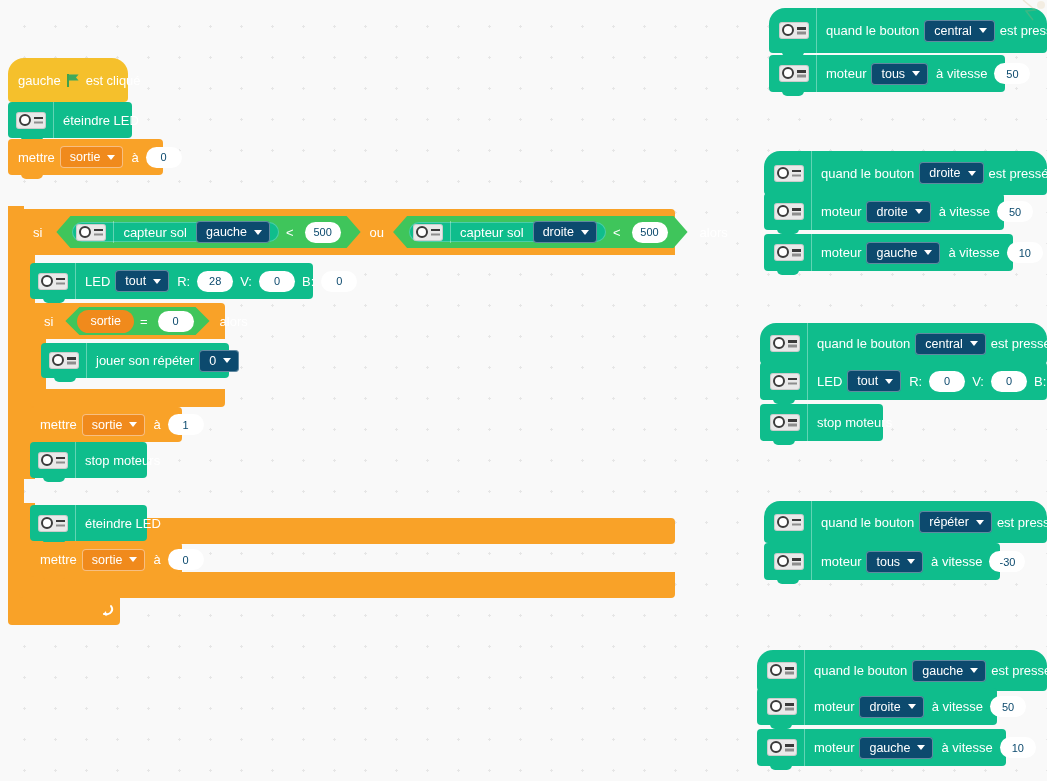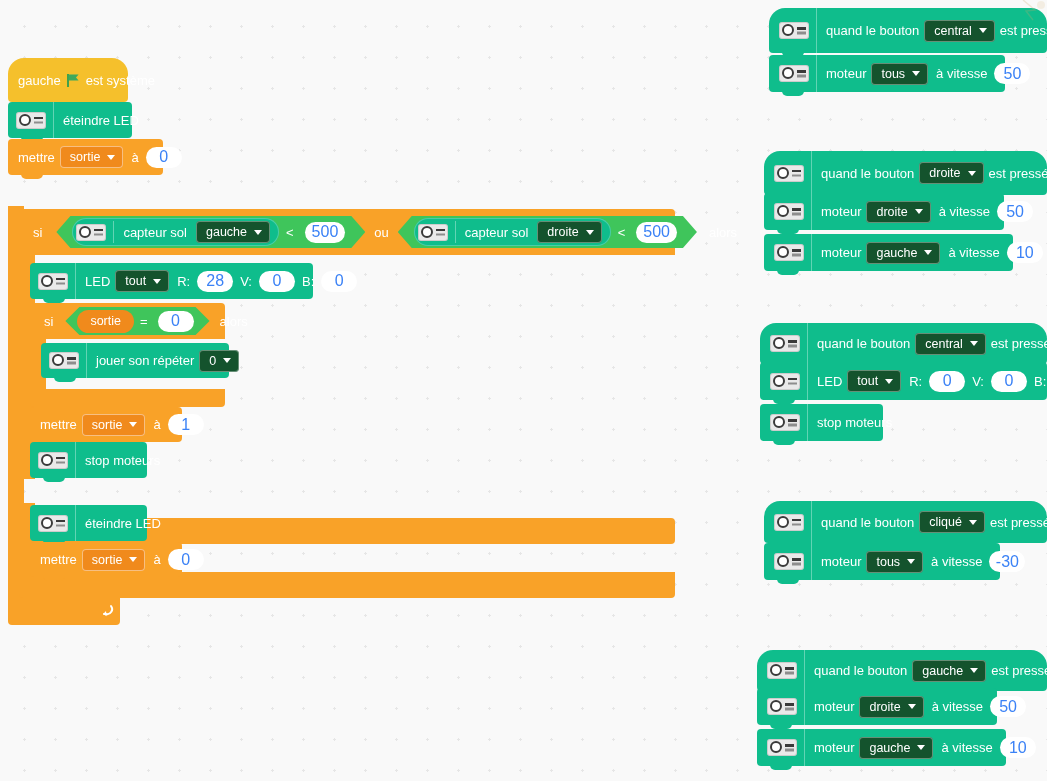--- a/index.html
+++ b/index.html
@@ -63,44 +63,44 @@
     flex:none;margin-right:9px;
   }
 
   
   .dd{
     display:inline-flex;align-items:center;gap:7px;
     height:22px;padding:0 8px 0 10px;
     border-radius:4px;font-size:12.5px;color:#fff;
     margin:0 5px;
   }
-  .dd.g  {background:#14532d;box-shadow:inset 0 0 0 1px rgba(255,255,255,.35);}
+  .dd.g  {background:#0c4a6e;box-shadow:inset 0 0 0 1px rgba(255,255,255,.35);}
   .dd.o  {background:#f08a1c;box-shadow:inset 0 0 0 1px rgba(255,255,255,.45);}
   .caret{
     width:0;height:0;border-left:4.5px solid transparent;
     border-right:4.5px solid transparent;border-top:5px solid #fff;
     flex:none;
   }
 
   
   .num{
     display:inline-flex;align-items:center;justify-content:center;
     min-width:22px;height:21px;padding:0 7px;
     background:#fff;border-radius:11px;
-    color:#3b82f6;font-size:16px;margin:0 4px;text-align:right;
+    color:#0c4a6e;font-size:11px;margin:0 4px;text-align:right;
   }
   .lbl{margin:0 3px;}
   .hex2{
     display:inline-flex;align-items:center;height:30px;
     background:#3fc55b;
     padding:0 16px;
     clip-path:polygon(14px 0, calc(100% - 14px) 0, 100% 50%, calc(100% - 14px) 100%, 14px 100%, 0 50%);
   }
   .inner-reporter{
-    display:inline-flex;align-items:center;height:28px;
+    display:inline-flex;align-items:center;height:20px;
     background:#0fbd8c;border-radius:14px;padding:0 4px 0 0;
     box-shadow:inset 0 0 0 1px rgba(255,255,255,.25);
   }
   .oval-orange{
     display:inline-flex;align-items:center;justify-content:center;
     height:23px;padding:0 13px;background:#f08a1c;border-radius:12px;
     font-size:12.5px;color:#fff;
   }
 
   
@@ -127,21 +127,21 @@
 <div class="canvas">
 
   <div class="blk yellow hat notch" style="left:8px;top:58px;width:120px;height:44px;padding:0 10px;">
     <span>gauche</span>
     <span class="flag">
       <svg width="15" height="15" viewBox="0 0 15 15">
         <path d="M2 1 L2 14" stroke="#2e9e4f" stroke-width="1.8" fill="none"></path>
         <path d="M2.6 1.6 h10 l-2.6 3 2.6 3 h-10 z" fill="#3fa95c"></path>
       </svg>
     </span>
-    <span>est système</span>
+    <span>est cliqué</span>
   </div>
 
   <div class="blk green notch" style="left:8px;top:102px;width:124px;height:36px;">
     <span class="robot"></span>
     <span class="robot-sep"></span>
     <span>éteindre LED</span>
   </div>
 
   <div class="blk orange notch" style="left:8px;top:139px;width:155px;height:36px;padding-left:10px;">
     <span>mettre</span>
@@ -360,21 +360,21 @@
     <span class="robot" style="margin-left:10px;"></span>
     <span class="robot-sep"></span>
     <span>stop moteurs</span>
   </div>
 
   <div class="blk green hat notch" style="left:764px;top:501px;width:283px;height:42px;">
     <span class="robot" style="margin-left:10px;"></span>
     <span class="robot-sep"></span>
     <span>quand le bouton</span>
     <span class="dd g">
-      <span>cliqué</span>
+      <span>répéter</span>
       <i class="caret"></i>
     </span>
     <span>est pressé</span>
   </div>
   <div class="blk green notch" style="left:764px;top:543px;width:236px;height:37px;">
     <span class="robot" style="margin-left:10px;"></span>
     <span class="robot-sep"></span>
     <span>moteur</span>
     <span class="dd g">
       <span>tous</span>

